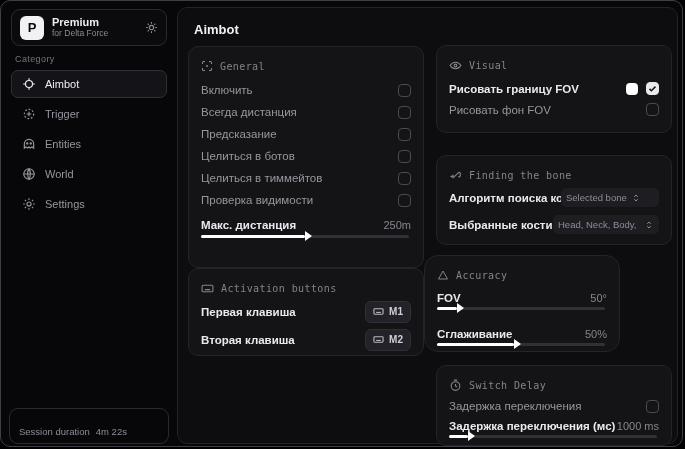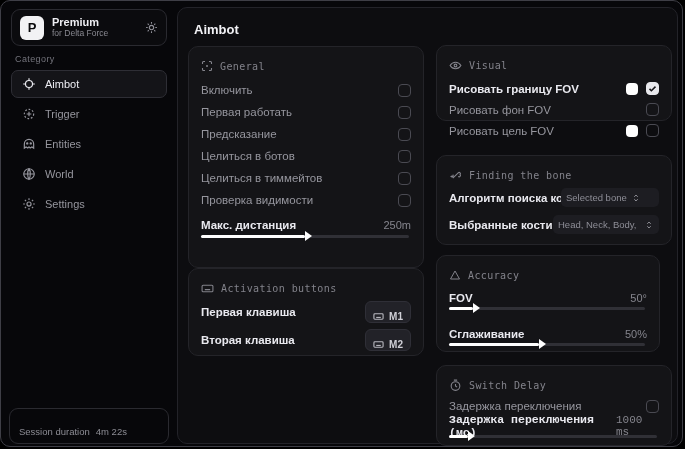--- a/index.html
+++ b/index.html
@@ -22,58 +22,58 @@
   .nav-item .nicon{width:14px;height:14px;flex:0 0 14px;}
   .session{position:absolute;left:8px;top:407px;width:160px;height:36px;border:1px solid #2a2a30;border-radius:9px;display:flex;align-items:flex-end;padding:0 0 6px 9px;box-sizing:border-box;font-size:9.5px;color:#8d8d95;gap:6px;}
 
   
   .main{position:absolute;left:176px;top:6px;width:501px;height:437px;background:#0d0d10;border:1px solid #232329;border-radius:10px;box-sizing:border-box;}
   .page-title{position:absolute;left:16px;top:14px;font-size:13px;font-weight:700;color:#f1f1f5;}
 
   .card{position:absolute;background:#141417;border:1px solid #242429;border-radius:10px;box-sizing:border-box;padding:12px 12px 5px 12px;}
   .card-general{left:10px;top:38px;width:236px;height:222px;}
   .card-activation{left:10px;top:260px;width:236px;height:88px;}
-  .card-visual{left:258px;top:37px;width:236px;height:76px;}
+  .card-visual{left:258px;top:37px;width:236px;height:88px;}
   .card-bone{left:258px;top:147px;width:236px;height:90px;}
-  .card-accuracy{left:258px;top:247px;width:224px;height:97px;}
+  .card-accuracy{left:246px;top:247px;width:196px;height:97px;border-radius:14px;}
   .card-switch{left:258px;top:357px;width:236px;height:81px;}
 
   .chead{display:flex;align-items:center;gap:7px;font-family:"DejaVu Sans Mono",monospace;font-size:10px;color:#83838b;letter-spacing:.4px;height:14px;}
   .chead svg{color:#83838b;}
 
   .row{display:flex;align-items:center;justify-content:space-between;}
   .trow{height:22px;}
   .lbl{font-size:11.5px;color:#96969e;}
   .lbl.on{color:#e9e9ef;font-weight:700;}
   .val{font-size:11px;color:#85858d;}
 
   .cb{width:13px;height:13px;border:1.5px solid #4a4a52;border-radius:4px;box-sizing:border-box;background:transparent;}
   .cb.checked{background:#e9e9ed;border-color:#e9e9ed;display:flex;align-items:center;justify-content:center;}
   .swatch{width:12px;height:12px;border-radius:4px;background:#fff;}
   .rgroup{display:flex;align-items:center;gap:8px;}
 
   .slider{position:relative;height:3px;background:#303036;border-radius:2px;margin-right:2px;}
   .sfill{position:relative;height:3px;background:#fff;border-radius:2px;}
   .thumb{position:absolute;right:-7px;top:-4px;width:0;height:0;border-left:7px solid #fff;border-top:5.5px solid transparent;border-bottom:5.5px solid transparent;}
 
-  .pill{height:20px;padding:0 7px;border-radius:6px;background:#222228;border:1px solid #2f2f37;display:flex;align-items:flex-end;gap:5px;font-size:10px;font-weight:600;color:#cfcfd6;}
+  .pill{height:20px;padding:0 7px;border-radius:6px;background:#222228;border:1px solid #2f2f37;display:flex;align-items:center;gap:5px;font-size:10px;font-weight:600;color:#cfcfd6;}
   .pill svg{color:#b9b9c0;}
 
   .krow{height:25px;margin-top:3px;}
 
   .drow{height:23px;margin-top:4px;}
   .drow .lbl{white-space:nowrap;overflow:hidden;flex:1;}
   .dd{flex:0 0 auto;height:19px;border-radius:5px;background:#1d1d22;display:flex;align-items:center;gap:4px;padding:0 5px;box-sizing:border-box;font-size:9.5px;color:#8e8e97;white-space:nowrap;overflow:hidden;}
   .dd .ddtext{overflow:hidden;text-overflow:clip;}
   .dd svg{flex:0 0 auto;color:#9a9aa2;}
 
   .arow{height:18px;margin-top:7px;}
   .arow2{height:18px;margin-top:15px;gap:44px;}
   .srow1{height:20px;margin-top:4px;}
-  .srow2{height:18px;margin-top:1px;font-family:Liberation Mono, monospace;}
+  .srow2{height:18px;margin-top:1px;}
   .mt6{margin-top:6px;}
   .mt4{margin-top:4px;}
 </style>
 </head>
 <body>
 
 <div class="window">
 
   <aside class="sidebar">
     <div class="brand">
@@ -159,21 +159,21 @@
             </svg>
         </span>
         <span>General</span>
       </div>
       <div class="mt6"></div>
       <div class="row trow">
           <span class="lbl">Включить</span>
           <span class="cb"></span>
         </div>
       <div class="row trow">
-          <span class="lbl">Первая работать</span>
+          <span class="lbl">Всегда дистанция</span>
           <span class="cb"></span>
         </div>
       <div class="row trow">
           <span class="lbl">Предсказание</span>
           <span class="cb"></span>
         </div>
       <div class="row trow">
           <span class="lbl">Целиться в ботов</span>
           <span class="cb"></span>
         </div>
@@ -253,27 +253,20 @@
               </svg>
             </span>
         </span>
       </div>
       <div class="row" style="height:21px;">
         <span class="lbl">Рисовать фон FOV</span>
         <span class="rgroup">
             <span class="cb"></span>
           </span>
       </div>
-      <div class="row" style="height:21px;">
-        <span class="lbl">Рисовать цель FOV</span>
-        <span class="rgroup">
-          <span class="swatch"></span>
-          <span class="cb"></span>
-        </span>
-      </div>
     </section>
 
     <section class="card card-bone">
       <div class="chead">
         <span>
           <svg width="13" height="13" viewBox="0 0 24 24" fill="none" stroke="currentColor" stroke-width="2">
               <path d="M17 7l-10 10M17 7a2.4 2.4 0 1 1 3.4 3.4A2.4 2.4 0 1 1 17 13.8M7 17a2.4 2.4 0 1 0-3.4-3.4A2.4 2.4 0 1 0 7 10.2" transform="rotate(0 12 12)"></path>
             </svg>
         </span>
         <span>Finding the bone</span>

